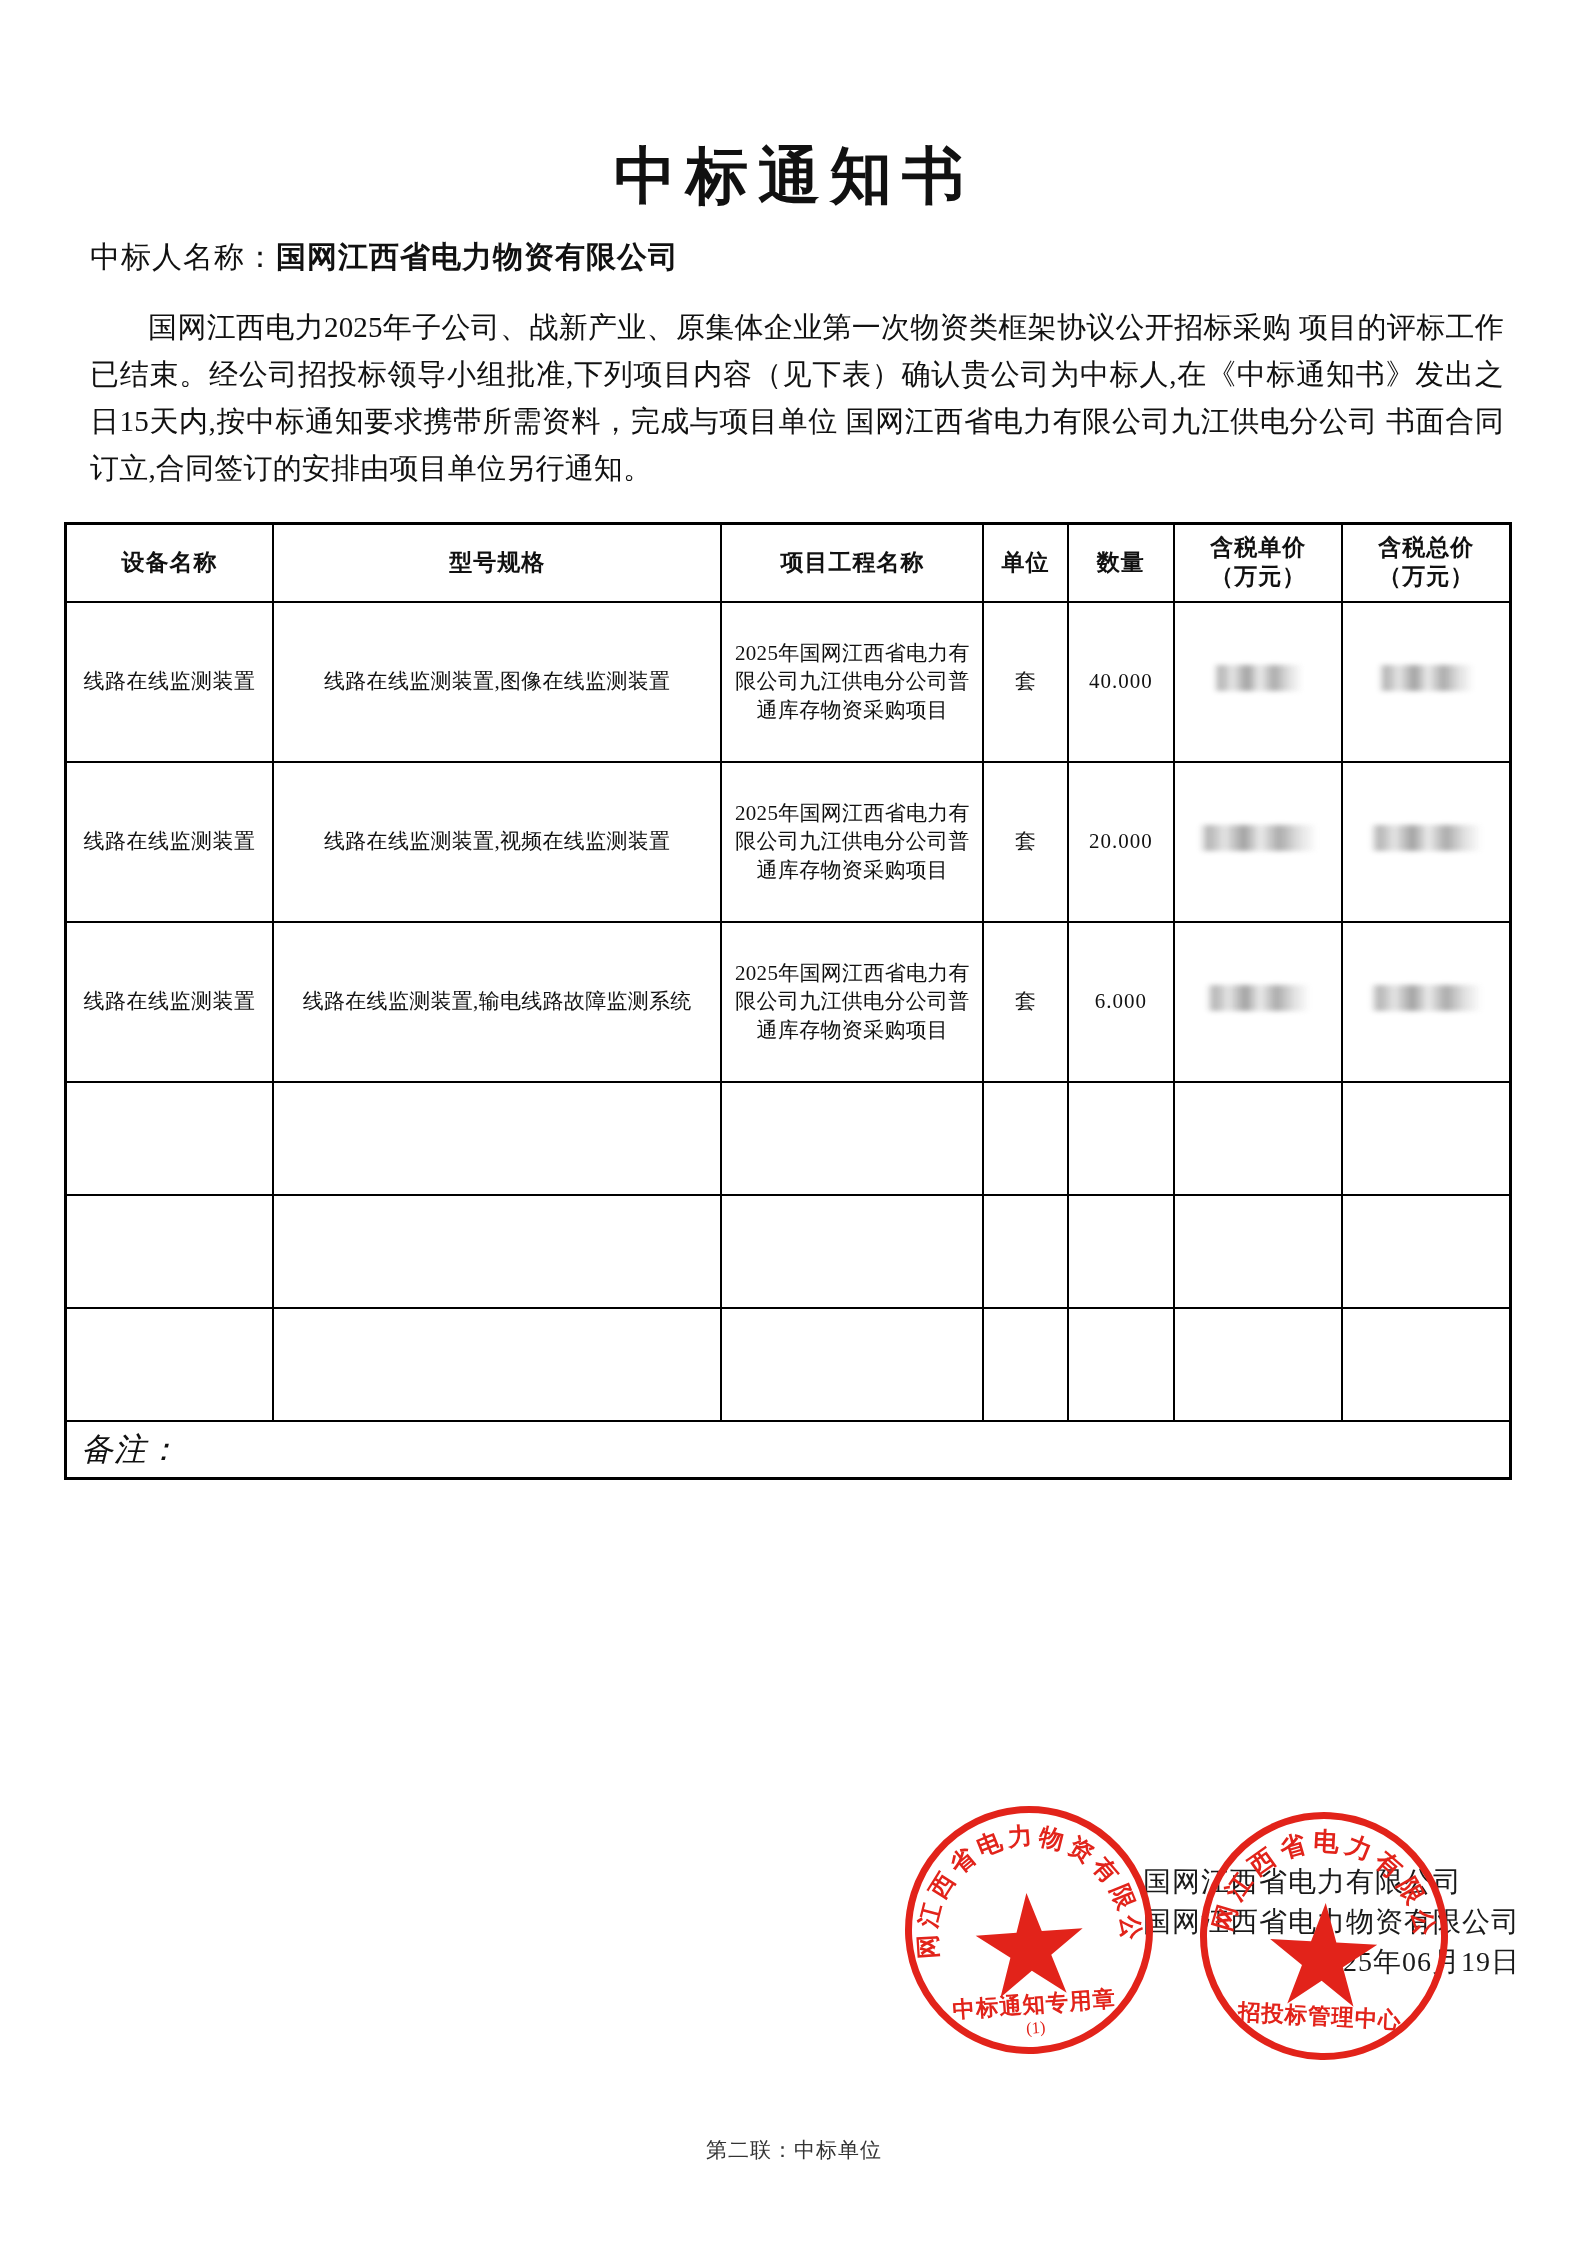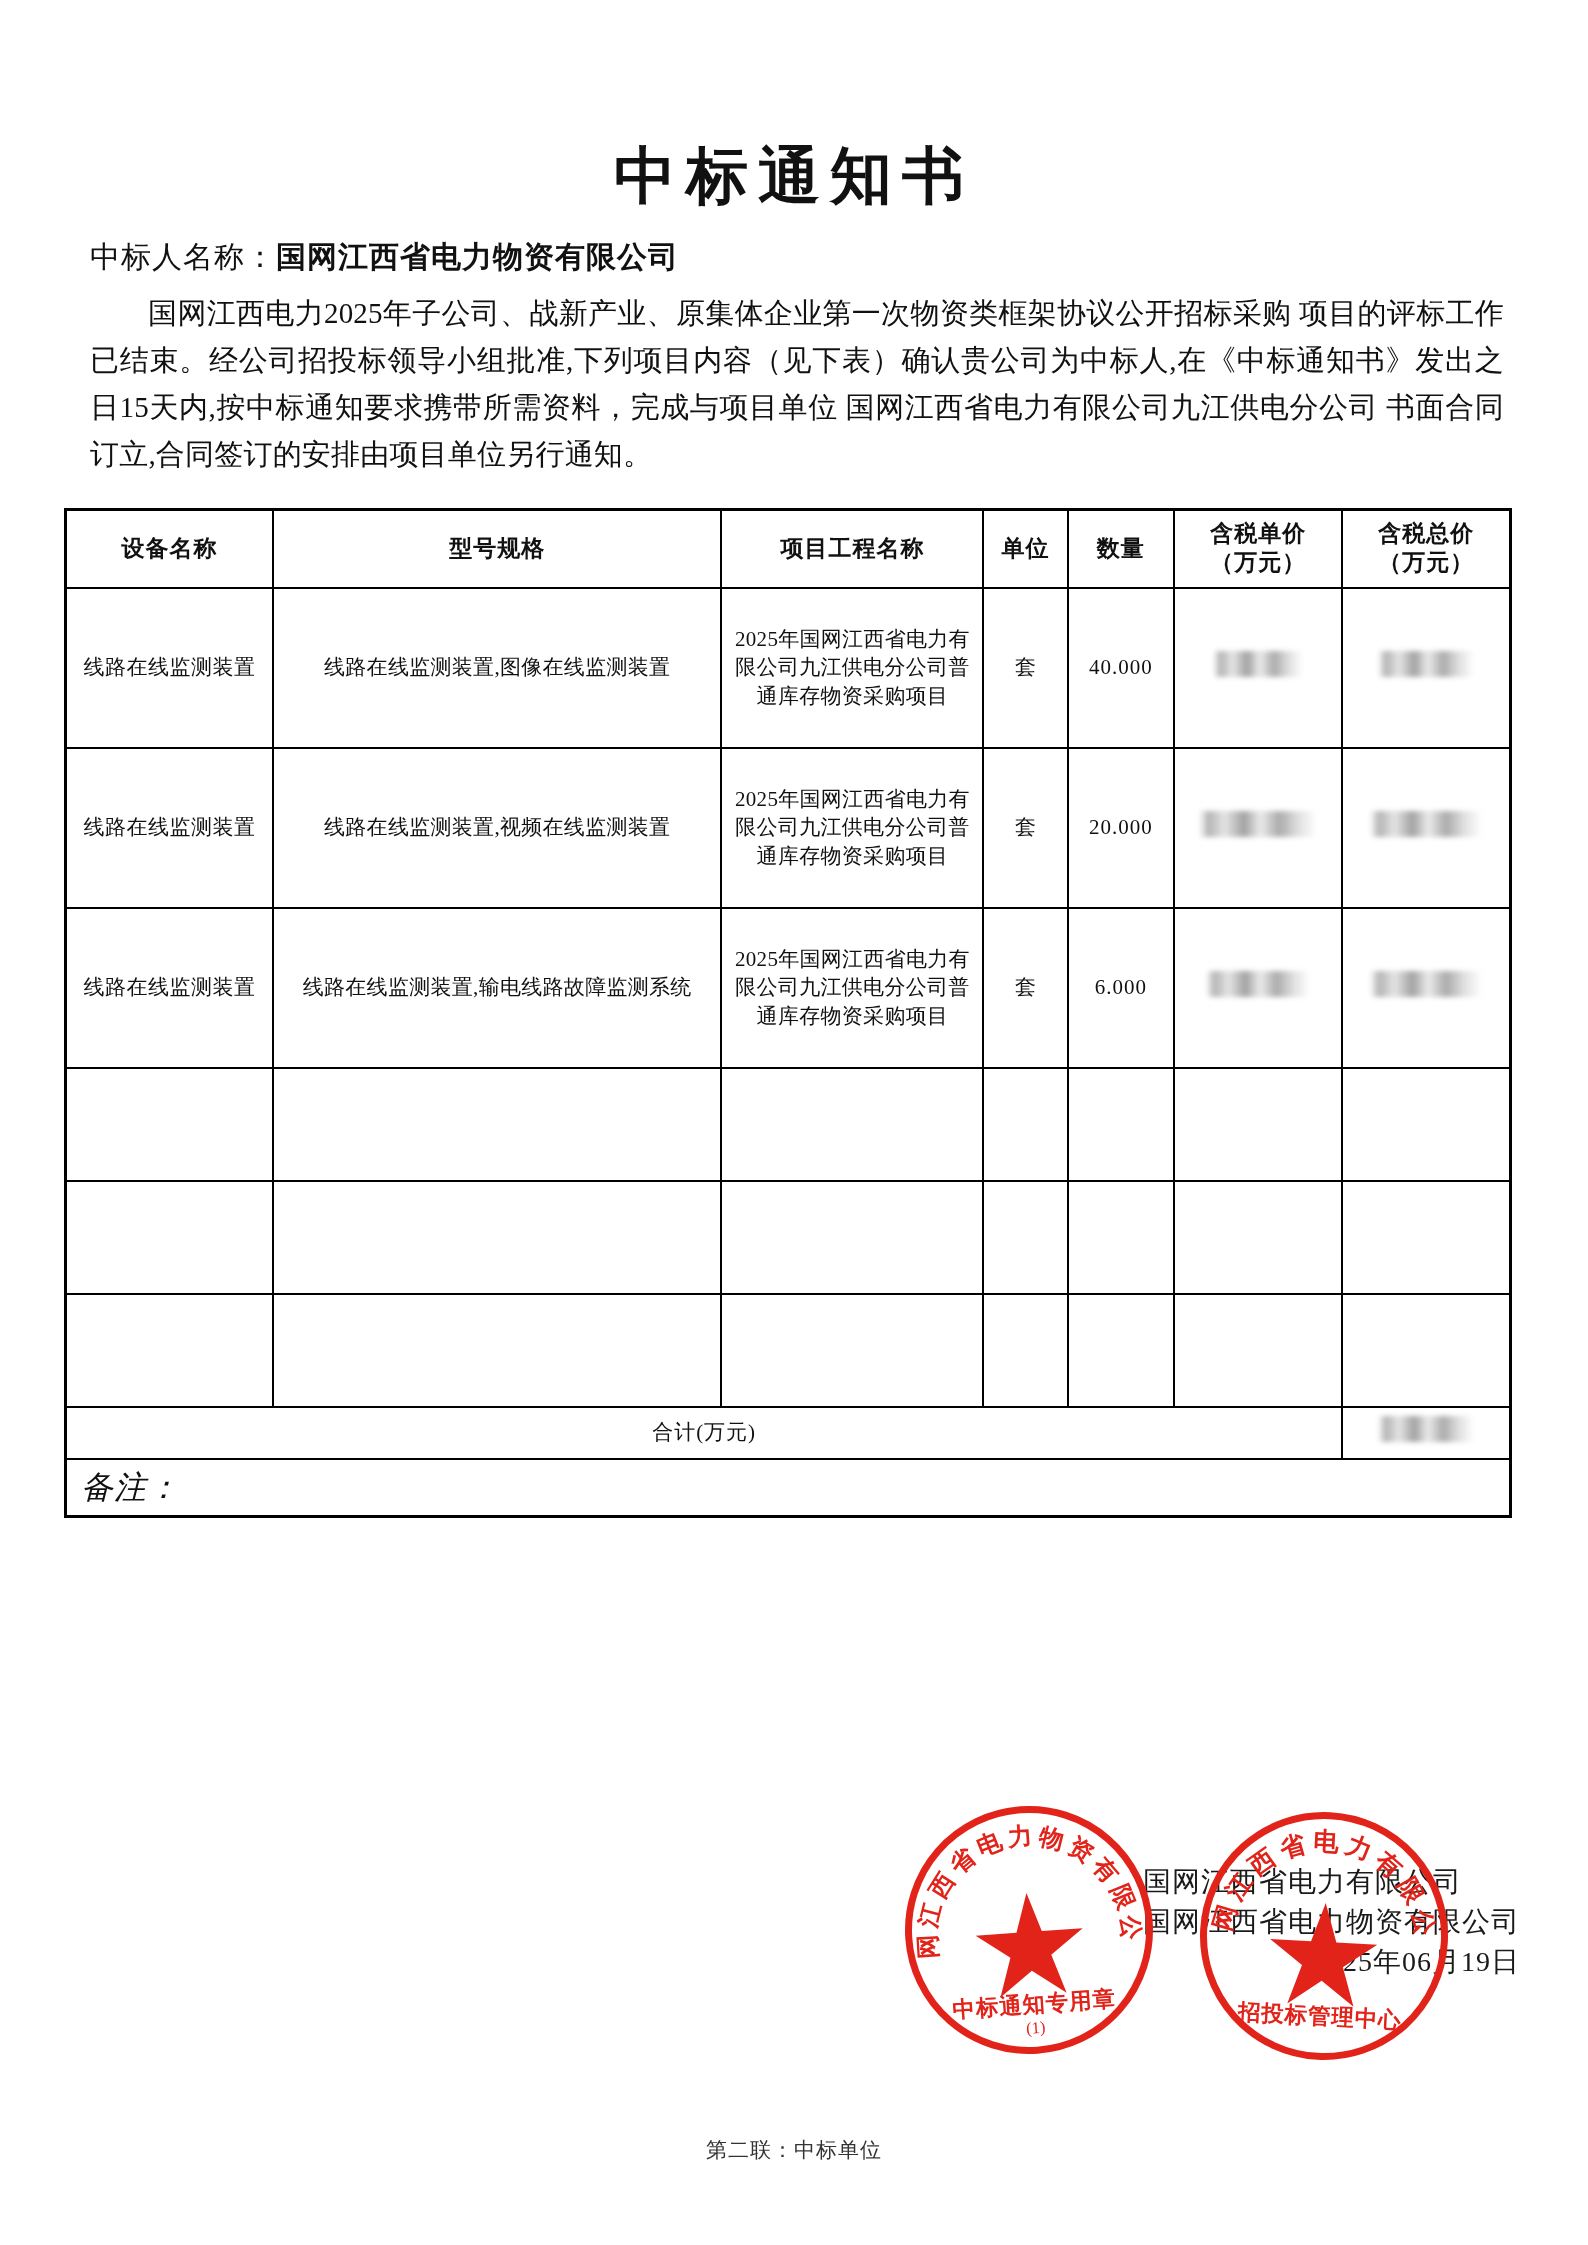--- a/index.html
+++ b/index.html
@@ -58,21 +58,21 @@
     white-space: nowrap;
   }
   .bidder-label { letter-spacing: 1px; }
   .bidder-name {
     font-weight: 700;
     letter-spacing: 1px;
   }
 
   
   .body-para {
-    margin-top: 12px;
+    margin-top: 26px;
     padding: 0 72px 0 78px;
     font-size: 29px;
     line-height: 1.62;
     text-align: justify;
     text-justify: inter-character;
     letter-spacing: 0.2px;
   }
   .body-para .indent { display: inline-block; width: 58px; }
 
   
@@ -311,24 +311,20 @@
         <tr class="empty-row">
           <td></td>
           <td></td>
           <td></td>
           <td></td>
           <td></td>
           <td></td>
           <td></td>
         </tr>
 
-        <tr class="total-row">
-          <td class="total-label" colspan="6">合计(万元)</td>
-          <td><span class="redacted w3"></span></td>
-        </tr>
         <tr class="remark-row">
           <td colspan="7">备注：</td>
         </tr>
       </tbody>
     </table>
   </div>
 
   <div class="sign-block">
     <div>国网江西省电力有限公司</div>
     <div class="sign-line-2">国网江西省电力物资有限公司</div>

